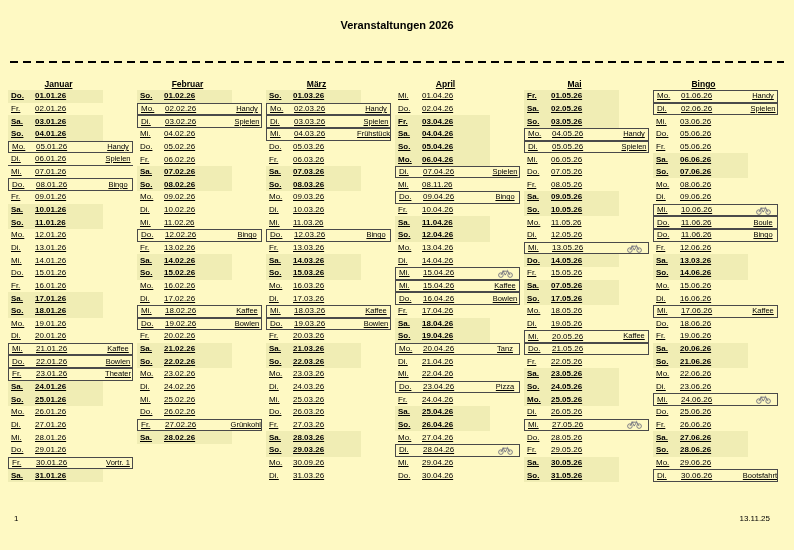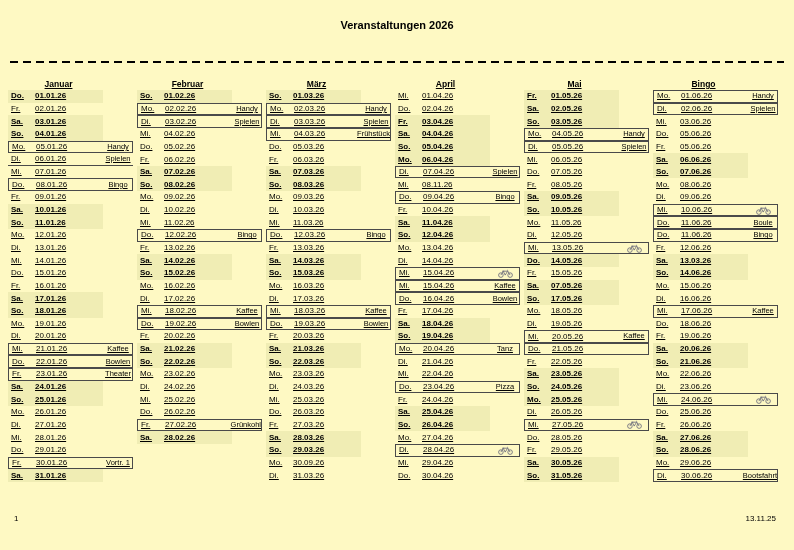--- a/index.html
+++ b/index.html
@@ -20,21 +20,21 @@
   .row.underline{border-bottom:1px solid var(--frame,#4a4a4a);}
   .daydate{display:flex;width:95px;box-sizing:border-box;padding:1px 0 1px 3px;
            align-self:stretch;align-items:center;}
   .hl .daydate{background:var(--hl,#f0edb4);}
   .hl .day,.hl .date{font-weight:bold;}
   .day{display:inline-block;width:24px;}
   .date{display:inline-block;width:60px;}
   .event{flex:1;text-align:center;font-size:7.5px;white-space:nowrap;}
   .event svg{vertical-align:middle;}
   .footer-page{position:absolute;top:514px;left:14px;font-size:8px;}
-  .footer-date{position:absolute;top:514px;right:18px;font-size:8px;}
+  .footer-date{position:absolute;top:514px;right:24px;font-size:8px;}
 </style>
 </head>
 <body>
 
 <div id="page">
   <div class="title">Veranstaltungen 2026</div>
   <div class="dashline"></div>
   <div id="calendar">
       <div class="month-col">
         <div class="month-name">Januar</div>

